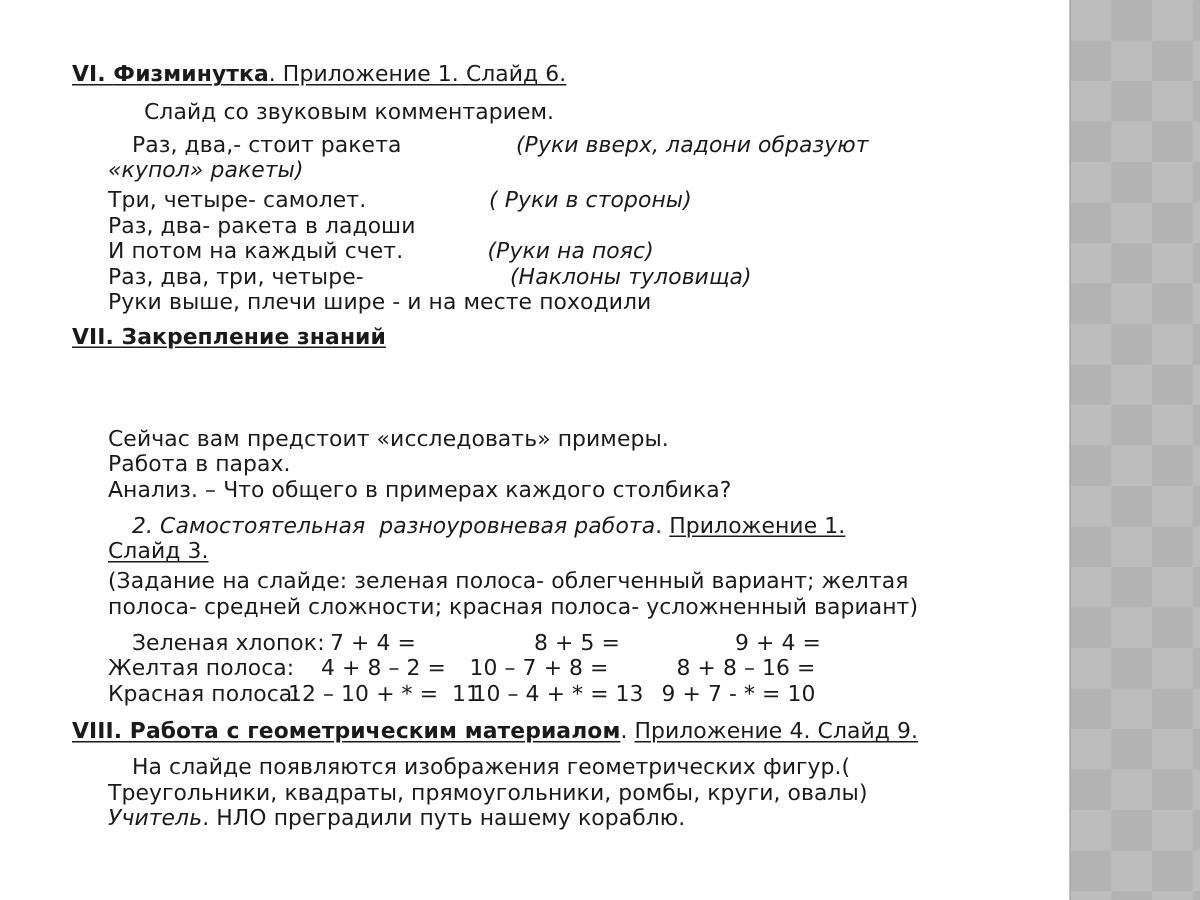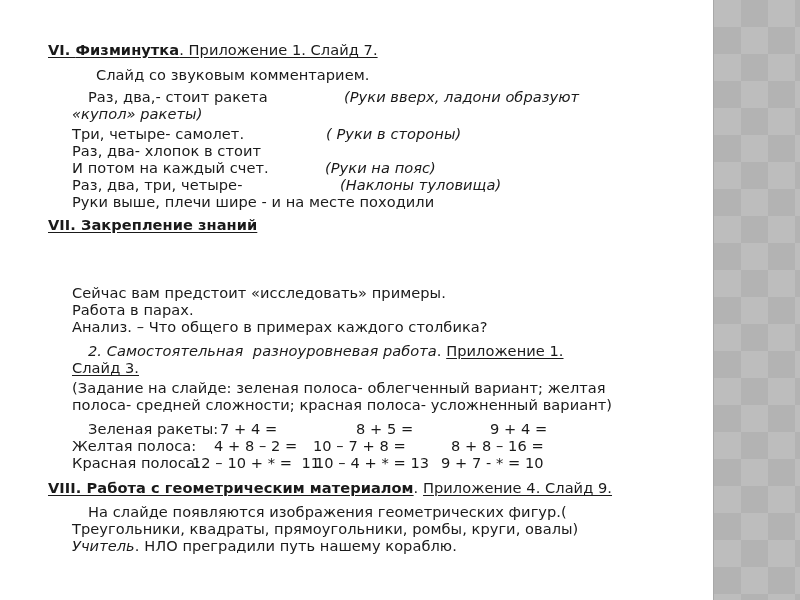--- a/index.html
+++ b/index.html
@@ -25,32 +25,32 @@
   .b { font-weight: bold; }
   .i { font-style: italic; }
   .x48 { left: 48px; }
   .x72 { left: 72px; }
 </style>
 </head>
 <body>
 
 <div class="slide">
 
-  <div class="line x48" style="top:41px"><span class="u b">VI. </span><span class="u b">Физминутка</span><span class="u">. Приложение 1. Слайд 7.</span></div>
+  <div class="line x48" style="top:41px"><span class="u b">VI. </span><span class="u b">Физминутка</span><span class="u">. Приложение 1. Слайд 6.</span></div>
 
   <div class="line" style="left:96px; top:66px">Слайд со звуковым комментарием.</div>
 
   <div class="line" style="left:88px; top:88px">Раз, два,- стоит ракета</div>
   <div class="line i" style="left:344px; top:88px">(Руки вверх, ладони образуют</div>
   <div class="line i x72" style="top:105px">«купол» ракеты)</div>
 
   <div class="line x72" style="top:125px">Три, четыре- самолет.</div>
   <div class="line i" style="left:326px; top:125px">( Руки в стороны)</div>
 
-  <div class="line x72" style="top:142px">Раз, два- хлопок в стоит</div>
+  <div class="line x72" style="top:142px">Раз, два- ракета в ладоши</div>
 
   <div class="line x72" style="top:159px">И потом на каждый счет.</div>
   <div class="line i" style="left:325px; top:159px">(Руки на пояс)</div>
 
   <div class="line x72" style="top:176px">Раз, два, три, четыре-</div>
   <div class="line i" style="left:340px; top:176px">(Наклоны туловища)</div>
 
   <div class="line x72" style="top:193px">Руки выше, плечи шире - и на месте походили</div>
 
   <div class="line x48 u b" style="top:216px">VII. Закрепление знаний</div>
@@ -59,21 +59,21 @@
   <div class="line x72" style="top:284px">Сейчас вам предстоит «исследовать» примеры.</div>
   <div class="line x72" style="top:301px">Работа в парах.</div>
   <div class="line x72" style="top:318px">Анализ. – Что общего в примерах каждого столбика?</div>
 
   <div class="line" style="left:88px; top:342px"><span class="i">2. Самостоятельная  разноуровневая работа</span><span>. </span><span class="u">Приложение 1.</span></div>
   <div class="line x72 u" style="top:359px">Слайд 3.</div>
 
   <div class="line x72" style="top:379px">(Задание на слайде: зеленая полоса- облегченный вариант; желтая</div>
   <div class="line x72" style="top:396px">полоса- средней сложности; красная полоса- усложненный вариант)</div>
 
-  <div class="line" style="left:88px; top:420px">Зеленая ракеты:</div>
+  <div class="line" style="left:88px; top:420px">Зеленая хлопок:</div>
   <div class="line" style="left:220px; top:420px">7 + 4 =</div>
   <div class="line" style="left:356px; top:420px">8 + 5 =</div>
   <div class="line" style="left:490px; top:420px">9 + 4 =</div>
 
   <div class="line x72" style="top:437px">Желтая полоса:</div>
   <div class="line" style="left:214px; top:437px">4 + 8 – 2 =</div>
   <div class="line" style="left:313px; top:437px">10 – 7 + 8 =</div>
   <div class="line" style="left:451px; top:437px">8 + 8 – 16 =</div>
 
   <div class="line x72" style="top:454px">Красная полоса:</div>

